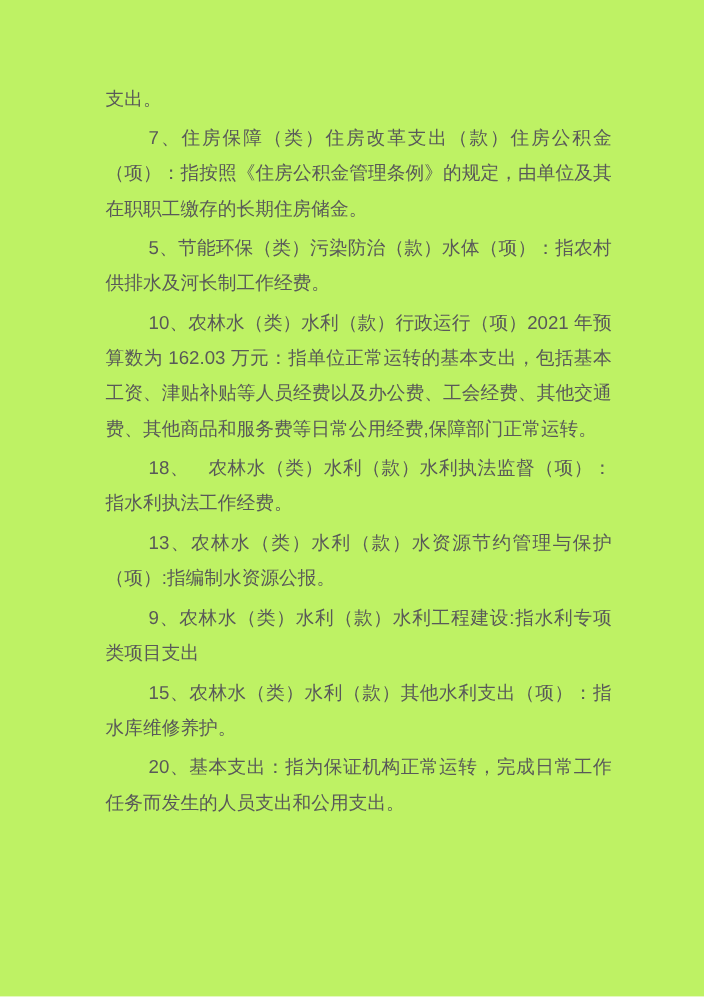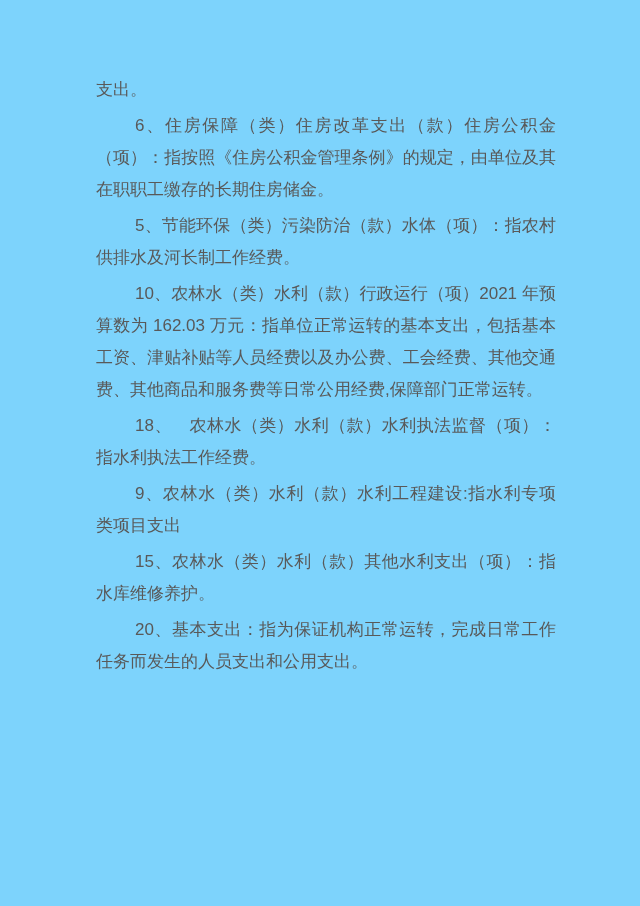--- a/index.html
+++ b/index.html
@@ -5,21 +5,21 @@
   html, body {
     margin: 0;
     padding: 0;
     background: #ffffff;
   }
   .page {
     position: relative;
     box-sizing: border-box;
     width: 640px;
     height: 906px;
-    background: #7dd3fc;
+    background: #bef264;
     overflow: hidden;
     padding: 74px 84px 0 96px;
   }
   .para {
     margin: 0 0 4px 0;
     font-family: "Liberation Sans", sans-serif;
     font-size: 17px;
     line-height: 32px;
     color: #595959;
     text-align: justify;
@@ -27,20 +27,21 @@
   }
   .para.indent {
     text-indent: 2.3em;
   }
 </style>
 </head>
 <body>
 
 <div class="page">
   <p class="para">支出。</p>
-  <p class="para indent">6、住房保障（类）住房改革支出（款）住房公积金（项）：指按照《住房公积金管理条例》的规定，由单位及其在职职工缴存的长期住房储金。</p>
+  <p class="para indent">7、住房保障（类）住房改革支出（款）住房公积金（项）：指按照《住房公积金管理条例》的规定，由单位及其在职职工缴存的长期住房储金。</p>
   <p class="para indent">5、节能环保（类）污染防治（款）水体（项）：指农村供排水及河长制工作经费。</p>
   <p class="para indent">10、农林水（类）水利（款）行政运行（项）2021 年预算数为 162.03 万元：指单位正常运转的基本支出，包括基本工资、津贴补贴等人员经费以及办公费、工会经费、其他交通费、其他商品和服务费等日常公用经费,保障部门正常运转。</p>
   <p class="para indent">18、　农林水（类）水利（款）水利执法监督（项）：指水利执法工作经费。</p>
+  <p class="para indent">13、农林水（类）水利（款）水资源节约管理与保护（项）:指编制水资源公报。</p>
   <p class="para indent">9、农林水（类）水利（款）水利工程建设:指水利专项类项目支出</p>
   <p class="para indent">15、农林水（类）水利（款）其他水利支出（项）：指水库维修养护。</p>
   <p class="para indent">20、基本支出：指为保证机构正常运转，完成日常工作任务而发生的人员支出和公用支出。</p>
 </div>
 
 </body></html>

